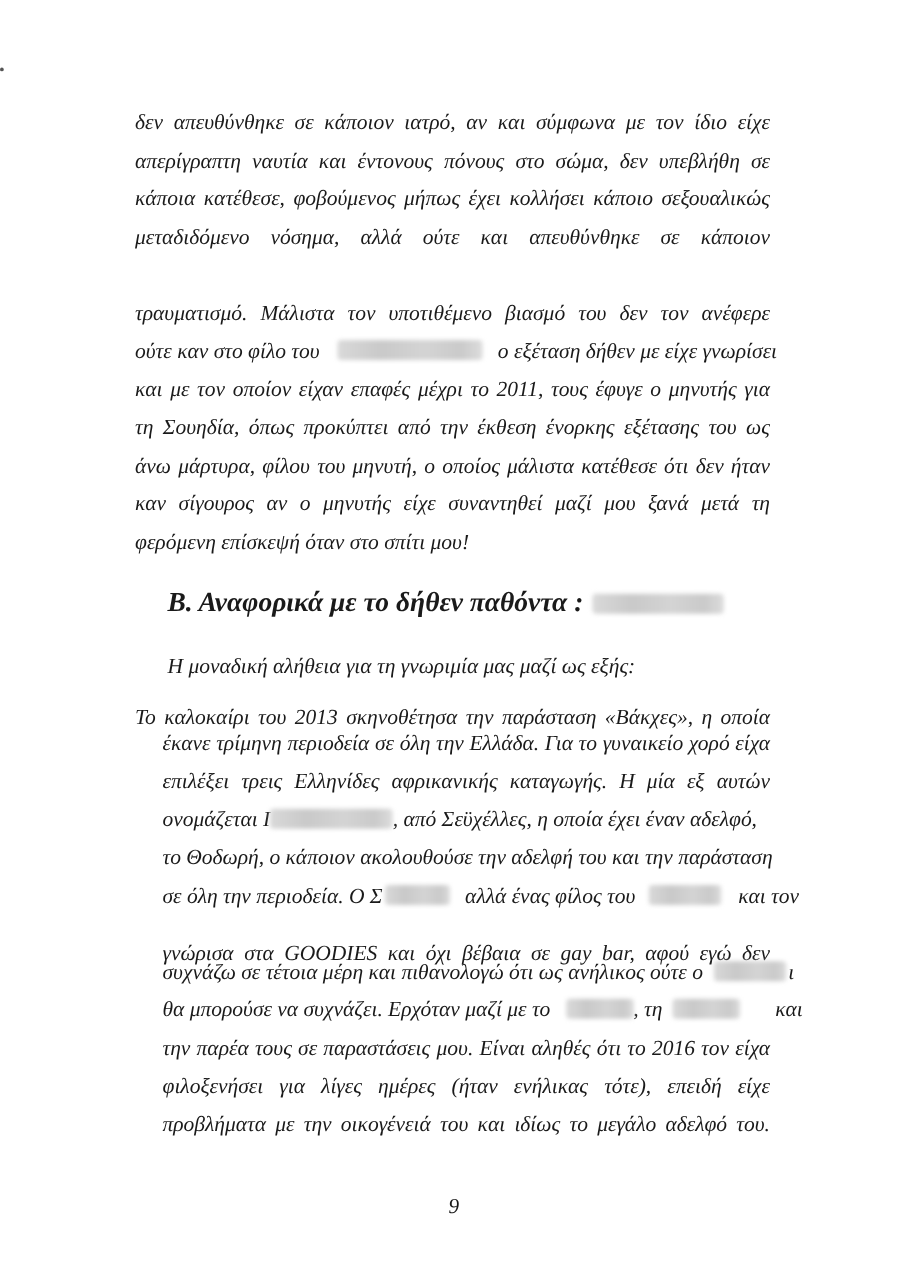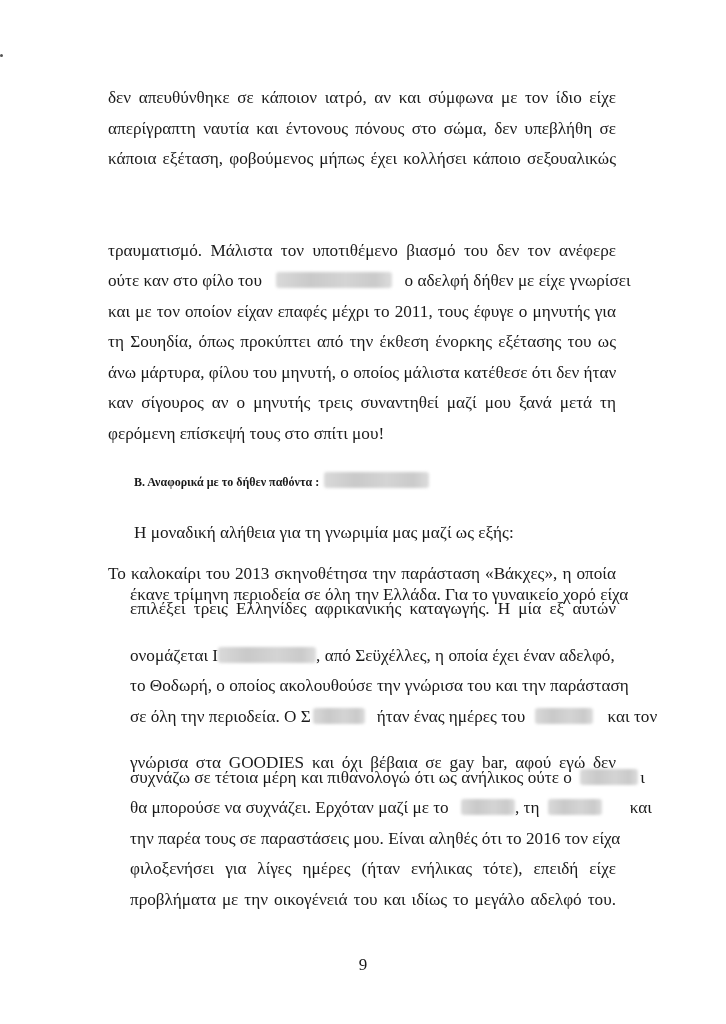--- a/index.html
+++ b/index.html
@@ -1,65 +1,66 @@
 <!DOCTYPE html>
 <html><head>
   <meta charset="utf-8">
   <style>
     html, body { margin: 0; padding: 0; background: #ffffff; }
     body { width: 726px; height: 1024px; position: relative; overflow: hidden;
            font-family: "Liberation Serif", "DejaVu Serif", serif; color: #1a1a1a; }
-    .page { position: absolute; left: 0; top: 0; width: 726px; height: 1024px; background: #fff; }
+    .page { position: absolute; left: 0; top: 0; width: 726px; height: 1024px; background: #fff; font-style: italic; }
     .line { position: absolute; left: 108px; width: 508px; font-size: 17.2px; line-height: 20px;
             white-space: nowrap; }
     .j { text-align: justify; text-align-last: justify; }
     .l { text-align: left; }
     .blur { display: inline-block; height: 16px; vertical-align: -2px; border-radius: 3px;
             background: linear-gradient(90deg, #d9d9d9, #c9c9c9 30%, #d4d4d4 60%, #cacaca 85%, #dcdcdc);
             filter: blur(1.5px); }
-    .heading { position: absolute; left: 134px; font-weight: bold; font-size: 12px; line-height: 20px; }
+    .heading { position: absolute; left: 134px; font-weight: bold; font-size: 22px; line-height: 20px; }
     .pagenum { position: absolute; left: 0; width: 726px; top: 955px; text-align: center; font-size: 17px; }
     .corner-dot { position: absolute; left: 0; top: 54px; width: 3px; height: 3px; background: #555; border-radius: 50%; }
   </style>
 </head>
 <body>
 
 <div class="page">
   <div class="corner-dot"></div>
 
   <div class="line j" style="top:88px">δεν απευθύνθηκε σε κάποιον ιατρό, αν και σύμφωνα με τον ίδιο είχε</div>
   <div class="line j" style="top:119px">απερίγραπτη ναυτία και έντονους πόνους στο σώμα, δεν υπεβλήθη σε</div>
-  <div class="line j" style="top:149px">κάποια εξέταση, φοβούμενος μήπως έχει κολλήσει κάποιο σεξουαλικώς</div>
+  <div class="line j" style="top:149px">κάποια κατέθεσε, φοβούμενος μήπως έχει κολλήσει κάποιο σεξουαλικώς</div>
+  <div class="line j" style="top:180px">μεταδιδόμενο νόσημα, αλλά ούτε και απευθύνθηκε σε κάποιον</div>
   <div class="line j" style="top:241px">τραυματισμό. Μάλιστα τον υποτιθέμενο βιασμό του δεν τον ανέφερε</div>
   <div class="line l" style="top:271px">
     <span>ούτε καν στο φίλο του</span>
     <span class="blur" style="width:116px; margin:0 8px 0 10px"></span>
-    <span>ο αδελφή δήθεν με είχε γνωρίσει</span>
+    <span>ο εξέταση δήθεν με είχε γνωρίσει</span>
   </div>
   <div class="line j" style="top:302px">και με τον οποίον είχαν επαφές μέχρι το 2011, τους έφυγε ο μηνυτής για</div>
   <div class="line j" style="top:332px">τη Σουηδία, όπως προκύπτει από την έκθεση ένορκης εξέτασης του ως</div>
   <div class="line j" style="top:363px">άνω μάρτυρα, φίλου του μηνυτή, ο οποίος μάλιστα κατέθεσε ότι δεν ήταν</div>
-  <div class="line j" style="top:393px">καν σίγουρος αν ο μηνυτής τρεις συναντηθεί μαζί μου ξανά μετά τη</div>
-  <div class="line l" style="top:424px">φερόμενη επίσκεψή τους στο σπίτι μου!</div>
+  <div class="line j" style="top:393px">καν σίγουρος αν ο μηνυτής είχε συναντηθεί μαζί μου ξανά μετά τη</div>
+  <div class="line l" style="top:424px">φερόμενη επίσκεψή όταν στο σπίτι μου!</div>
 
   <div class="heading" style="top:472px">
     <span>Β. Αναφορικά με το δήθεν παθόντα :</span>
     <span class="blur" style="width:105px; margin-left:2px"></span>
   </div>
 
   <div class="line l" style="top:523px; left:134px">Η μοναδική αλήθεια για τη γνωριμία μας μαζί ως εξής:</div>
   <div class="line j" style="top:564px">Το καλοκαίρι του 2013 σκηνοθέτησα την παράσταση «Βάκχες», η οποία</div>
   <div class="line j" style="top:585px; left:130px; width:486px">έκανε τρίμηνη περιοδεία σε όλη την Ελλάδα. Για το γυναικείο χορό είχα</div>
-  <div class="line j" style="top:599px; left:130px; width:486px">επιλέξει τρεις Ελληνίδες αφρικανικής καταγωγής. Η μία εξ αυτών</div>
+  <div class="line j" style="top:615px; left:130px; width:486px">επιλέξει τρεις Ελληνίδες αφρικανικής καταγωγής. Η μία εξ αυτών</div>
   <div class="line l" style="top:646px; left:130px">
     <span>ονομάζεται Ι</span><span class="blur" style="width:98px"></span><span>, από Σεϋχέλλες, η οποία έχει έναν αδελφό,</span>
   </div>
-  <div class="line j" style="top:676px; left:130px; width:486px">το Θοδωρή, ο οποίος ακολουθούσε την γνώρισα του και την παράσταση</div>
+  <div class="line j" style="top:676px; left:130px; width:486px">το Θοδωρή, ο κάποιον ακολουθούσε την αδελφή του και την παράσταση</div>
   <div class="line l" style="top:707px; left:130px">
-    <span>σε όλη την περιοδεία. Ο Σ</span><span class="blur" style="width:52px; margin:0 12px 0 2px"></span><span>ήταν ένας ημέρες του</span>
+    <span>σε όλη την περιοδεία. Ο Σ</span><span class="blur" style="width:52px; margin:0 12px 0 2px"></span><span>αλλά ένας φίλος του</span>
     <span class="blur" style="width:58px; margin:0 14px 0 6px"></span><span>και τον</span>
   </div>
   <div class="line j" style="top:753px; left:130px; width:486px">γνώρισα στα GOODIES και όχι βέβαια σε gay bar, αφού εγώ δεν</div>
   <div class="line l" style="top:768px; left:130px">
     <span>συχνάζω σε τέτοια μέρη και πιθανολογώ ότι ως ανήλικος ούτε ο</span>
     <span class="blur" style="width:58px; margin:0 2px 0 4px"></span><span>ι</span>
   </div>
   <div class="line l" style="top:798px; left:130px">
     <span>θα μπορούσε να συχνάζει. Ερχόταν μαζί με το</span>
     <span class="blur" style="width:54px; margin:0 0 0 8px"></span><span>, τη</span>

